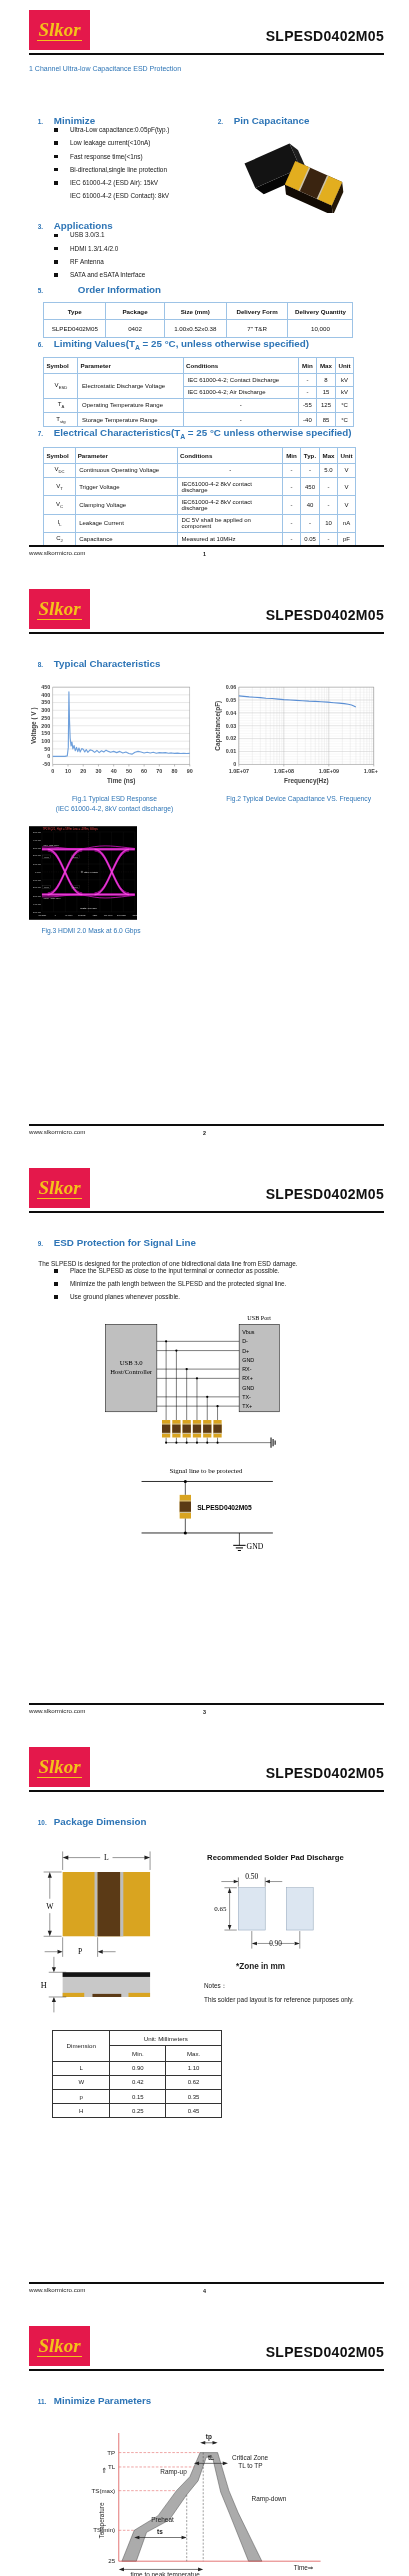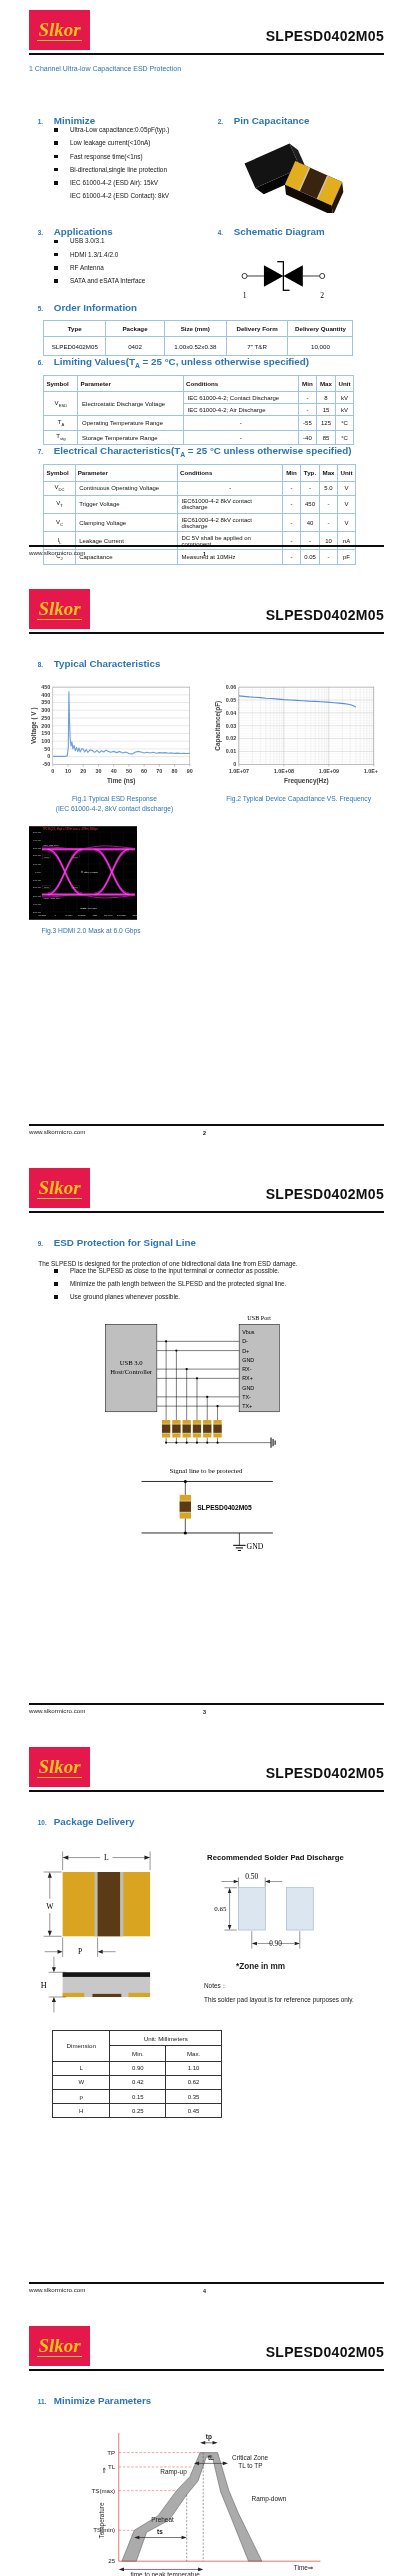--- a/index.html
+++ b/index.html
@@ -30,21 +30,21 @@
   .tbl{border:0.5px solid #9DC3E6;}
   .tbl th{font-size:6.2px;font-weight:bold;color:#111;text-align:center;
           border:0.5px solid #9DC3E6;border-bottom:1.3px solid #9DC3E6;padding:4.1px 2.1px;}
   .tbl td{font-size:6px;color:#111;text-align:center;border:0.5px solid #9DC3E6;padding:2.6px 3.6px;}
   .order{margin:7.2px 0 0 14.4px;width:310px;}
   .order td{padding:5.2px 2.1px;font-size:6.2px;}
   .limit{margin:6.2px 0 0 14.4px;width:311px;}
   .elec{margin:6.2px 0 0 14.4px;width:313px;}
   .mt-row1{margin-top:43px;}
   .grid2{display:grid;grid-template-columns:180px 1fr;}
-  .mt18{margin-top:9.3px;} .mt24{margin-top:11px;} .mt14{margin-top:7.2px;} .mt12{margin-top:6.2px;}
+  .mt18{margin-top:9.3px;gap:24px;} .mt24{margin-top:5px;gap:48px;} .mt14{margin-top:7.2px;} .mt12{margin-top:6.2px;}
   .feat{margin-top:11.3px;} .apps{margin-top:9.3px;}
   .pkg3d{margin:10.3px 0 0 23px;}
   .schem{margin:15.5px 0 0 31px;}
   
   .charts{display:grid;grid-template-columns:1fr 1fr;column-gap:13.4px;margin-top:14.4px;}
   .cap{margin-top:6.2px;text-align:center;font-size:6.7px;color:#2E75B6;line-height:1.5;}
   .eye-wrap{margin-top:11.3px;width:108px;}
   .eye-cap{margin-top:5.2px;text-align:center;font-size:6.7px;color:#2E75B6;width:124px;}
   
   .intro{margin:12.4px 0 0 9.3px;font-size:6.4px;color:#151515;}
@@ -126,39 +126,20 @@
           <h2 class="sec">
             <span class="n">3.</span>
             <span>Applications</span>
           </h2>
           <ul class="bl apps">
               <li>USB 3.0/3.1</li>
               <li>HDMI 1.3/1.4/2.0</li>
               <li>RF Antenna</li>
               <li>SATA and eSATA Interface</li>
             </ul>
-        </div>
-        <div>
-          <h2 class="sec">
-            <span class="n">4.</span>
-            <span>Schematic Diagram</span>
-          </h2>
-          <svg class="schem" width="98" height="47" viewBox="0 0 190 92">
-            <circle cx="8" cy="45" r="5" fill="none" stroke="#000" stroke-width="1.5"></circle>
-            <line x1="13" y1="45" x2="46" y2="45" stroke="#000" stroke-width="1.5"></line>
-            <polygon points="46,24 46,66 84,45" fill="#000"></polygon>
-            <polygon points="122,24 122,66 84,45" fill="#000"></polygon>
-            <line x1="84" y1="16" x2="84" y2="74" stroke="#000" stroke-width="2.5"></line>
-            <line x1="84" y1="17" x2="72" y2="17" stroke="#000" stroke-width="2.5"></line>
-            <line x1="84" y1="73" x2="96" y2="73" stroke="#000" stroke-width="2.5"></line>
-            <line x1="122" y1="45" x2="155" y2="45" stroke="#000" stroke-width="1.5"></line>
-            <circle cx="160" cy="45" r="5" fill="none" stroke="#000" stroke-width="1.5"></circle>
-            <text x="8" y="89" text-anchor="middle" font-size="15" class="serif">1</text>
-            <text x="160" y="89" text-anchor="middle" font-size="15" class="serif">2</text>
-          </svg>
         </div>
       </div>
 
       <h2 class="sec mt18">
         <span class="n">5.</span>
         <span>Order Information</span>
       </h2>
       <table class="tbl order">
           <colgroup>
             <col style="width: 20%;">
@@ -725,21 +706,21 @@
   <section class="page">
     <div class="logo">
       <span class="logo-text">Slkor</span>
     </div>
     <div class="hdr-part">SLPESD0402M05</div>
     <div class="hdr-rule"></div>
 
     <div class="content">
       <h2 class="sec" style="margin-top:20.6px">
         <span class="n">10.</span>
-        <span>Package Delivery</span>
+        <span>Package Dimension</span>
       </h2>
 
       <div class="pkg-grid">
         <svg width="165" height="180" viewBox="0 0 320 350">
           <rect x="65" y="70" width="170" height="125" fill="#D9A420"></rect>
           <rect x="127" y="70" width="6" height="125" fill="#BDBDBD"></rect>
           <rect x="133" y="70" width="44" height="125" fill="#5B3A16"></rect>
           <rect x="177" y="70" width="6" height="125" fill="#BDBDBD"></rect>
           <g stroke="#333" stroke-width="1">
             <line x1="65" y1="66" x2="65" y2="30"></line>

